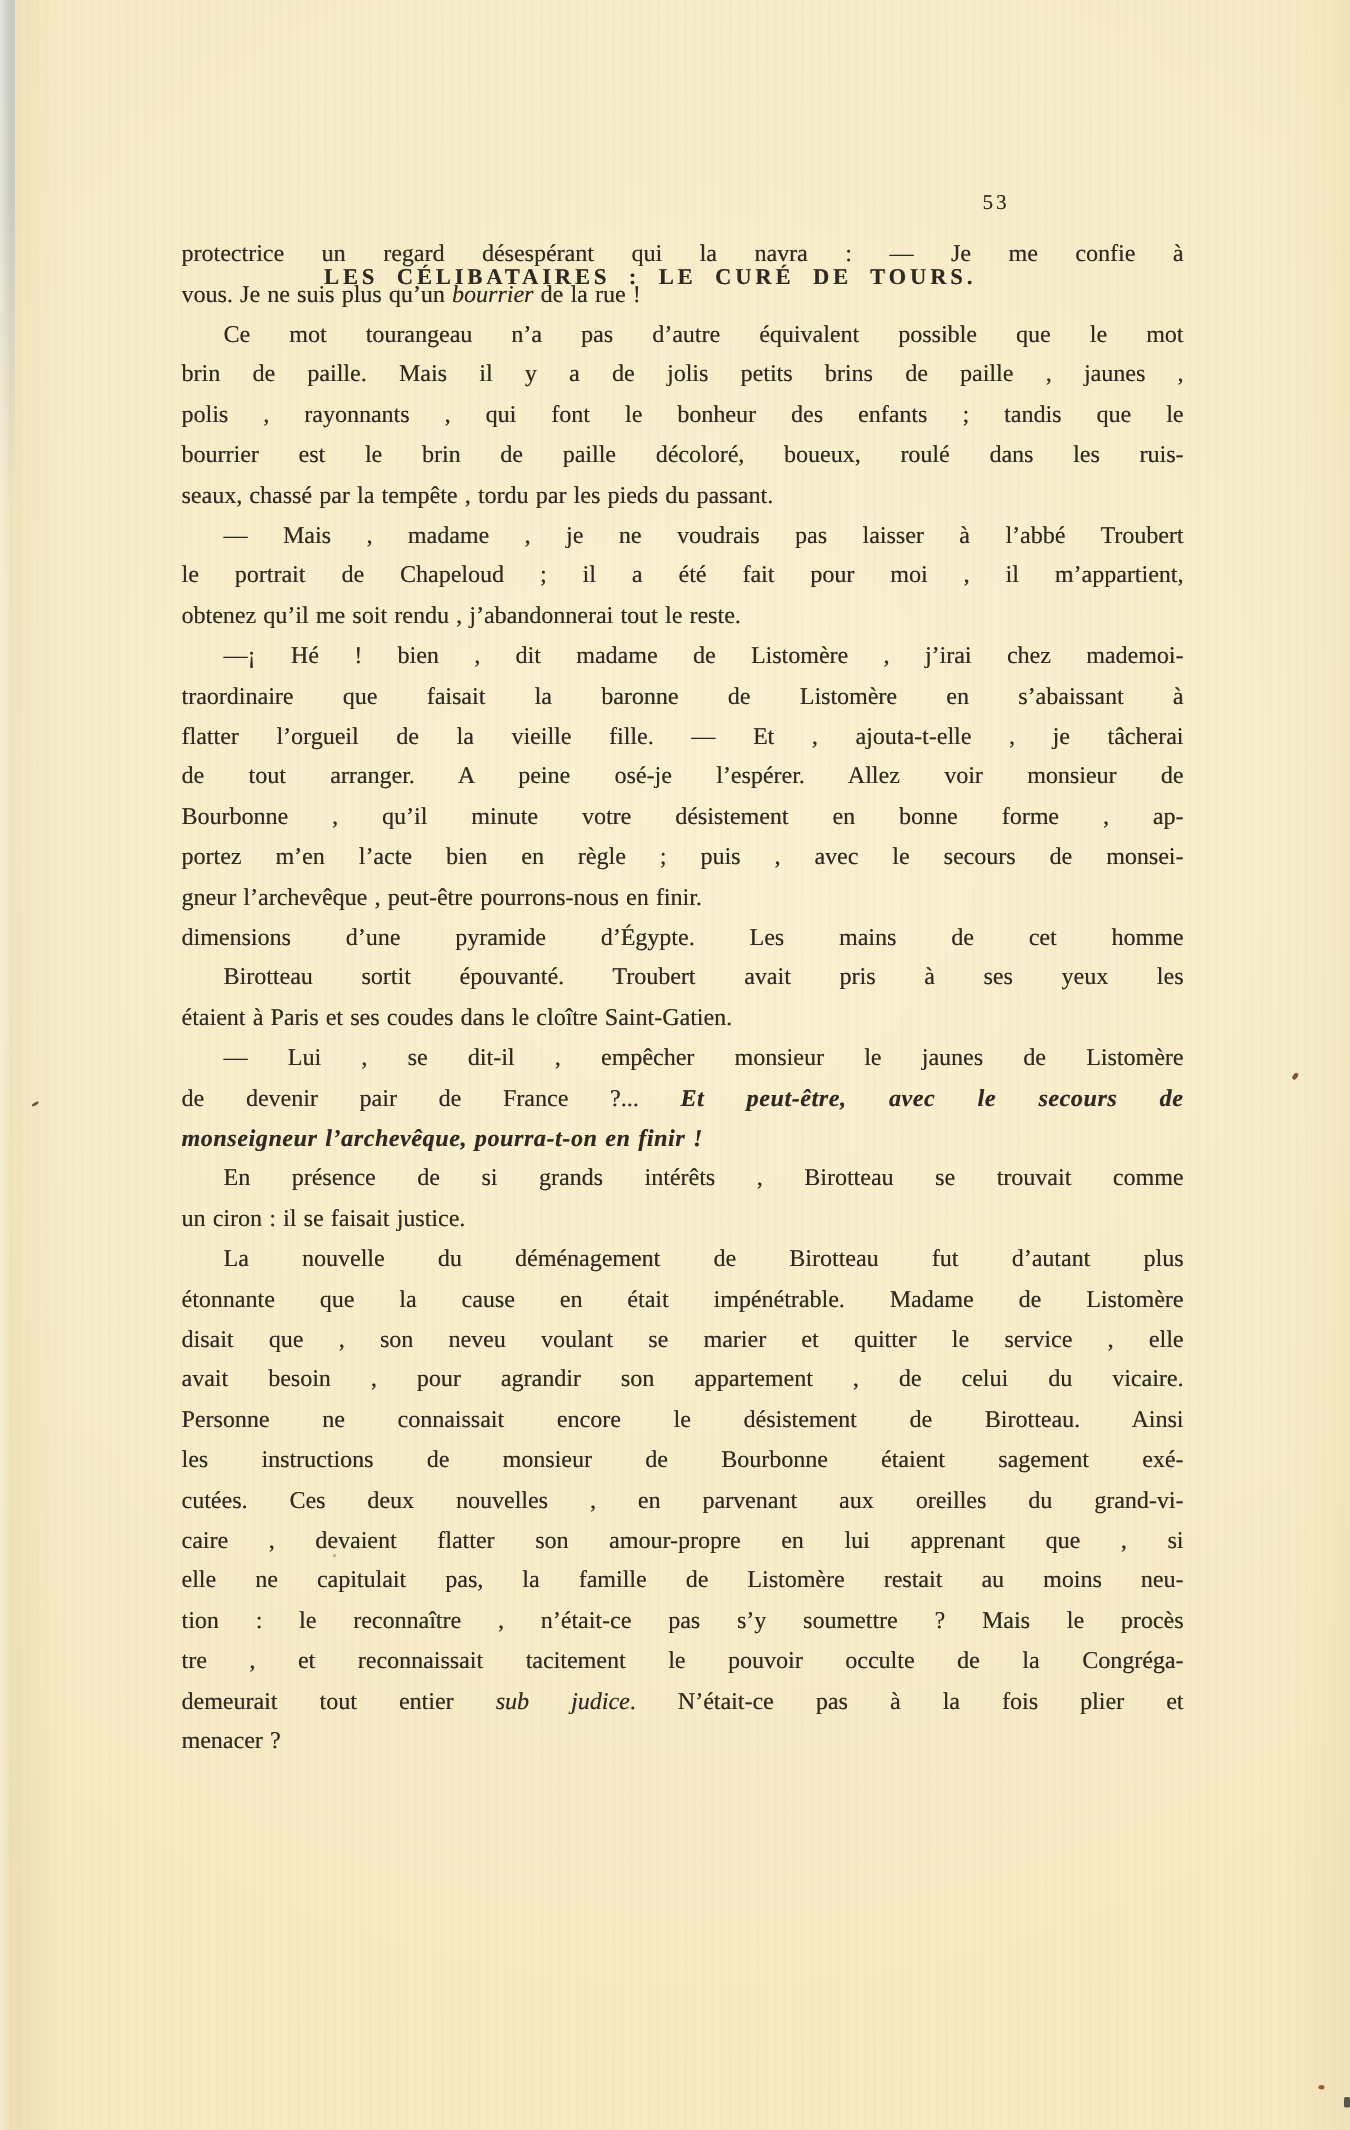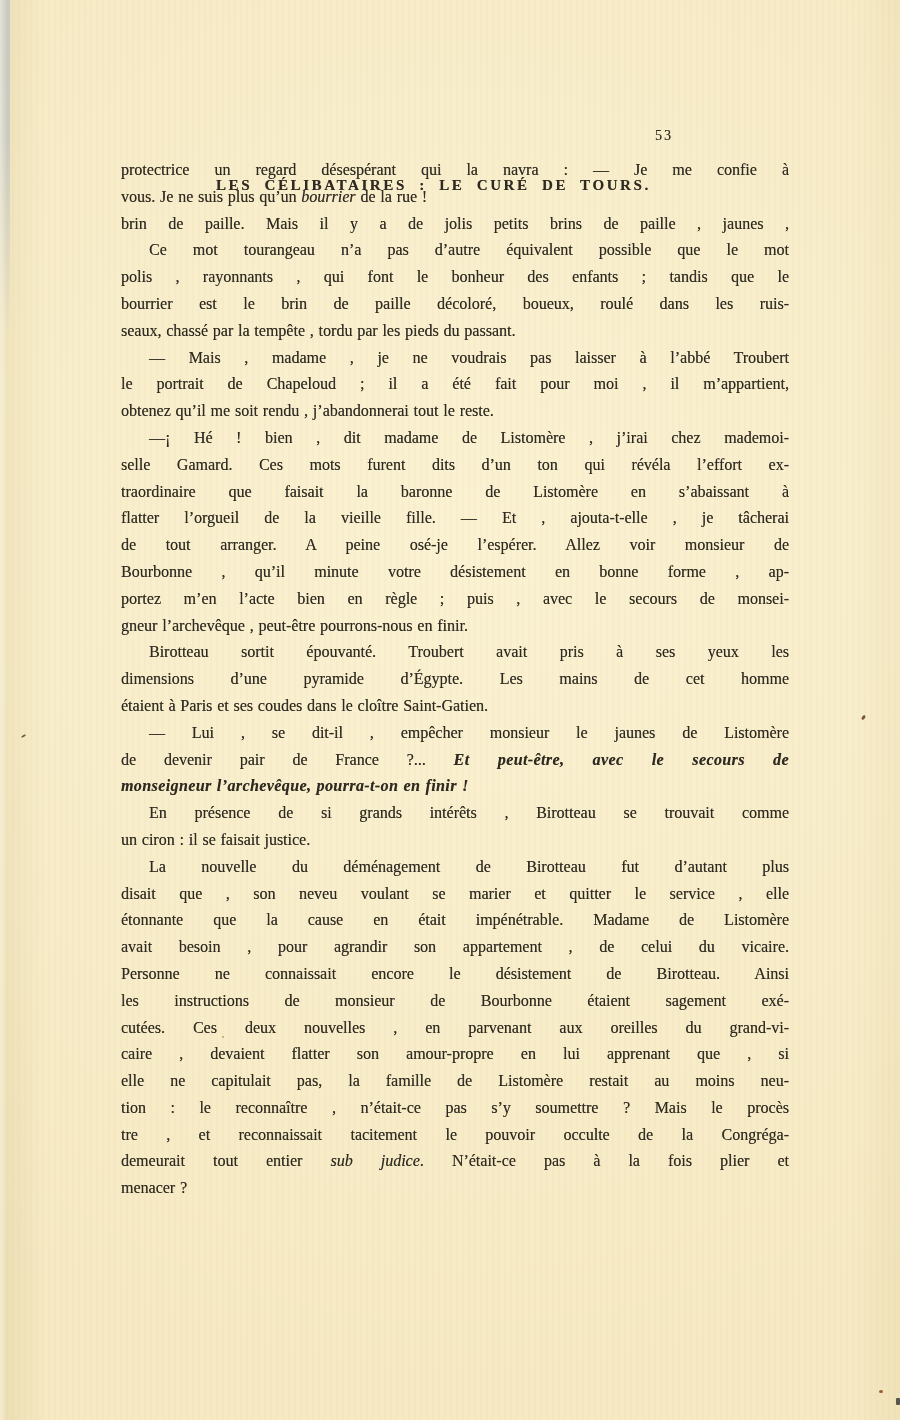--- a/index.html
+++ b/index.html
@@ -107,47 +107,46 @@
   <div class="edge-light-left"></div>
 
   <div class="running-header">
     <span class="header-title">LES CÉLIBATAIRES : LE CURÉ DE TOURS.</span>
     <span class="page-number">53</span>
   </div>
 
   <div class="text-block">
       <div class="line"><span class="seg-n">protectrice un regard désespérant qui la navra : — Je me confie à</span></div>
       <div class="line para-end"><span class="seg-n">vous. Je ne suis plus qu’un </span><span class="seg-i">bourrier</span><span class="seg-n"> de la rue !</span></div>
+      <div class="line indent"><span class="seg-n">Ce mot tourangeau n’a pas d’autre équivalent possible que le mot</span></div>
       <div class="line"><span class="seg-n">brin de paille. Mais il y a de jolis petits brins de paille , jaunes ,</span></div>
-      <div class="line indent"><span class="seg-n">Ce mot tourangeau n’a pas d’autre équivalent possible que le mot</span></div>
       <div class="line"><span class="seg-n">polis , rayonnants , qui font le bonheur des enfants ; tandis que le</span></div>
       <div class="line"><span class="seg-n">bourrier est le brin de paille décoloré, boueux, roulé dans les ruis-</span></div>
       <div class="line para-end"><span class="seg-n">seaux, chassé par la tempête , tordu par les pieds du passant.</span></div>
       <div class="line indent"><span class="seg-n">— Mais , madame , je ne voudrais pas laisser à l’abbé Troubert</span></div>
       <div class="line"><span class="seg-n">le portrait de Chapeloud ; il a été fait pour moi , il m’appartient,</span></div>
       <div class="line para-end"><span class="seg-n">obtenez qu’il me soit rendu , j’abandonnerai tout le reste.</span></div>
       <div class="line indent"><span class="seg-n">—¡ Hé ! bien , dit madame de Listomère , j’irai chez mademoi-</span></div>
-      <div class="line"><span class="seg-n">selle Gamard. Ces mots furent dits d’un ton qui révéla l’effort ex-</span></div>
       <div class="line"><span class="seg-n">traordinaire que faisait la baronne de Listomère en s’abaissant à</span></div>
       <div class="line"><span class="seg-n">flatter l’orgueil de la vieille fille. — Et , ajouta-t-elle , je tâcherai</span></div>
       <div class="line"><span class="seg-n">de tout arranger. A peine osé-je l’espérer. Allez voir monsieur de</span></div>
       <div class="line"><span class="seg-n">Bourbonne , qu’il minute votre désistement en bonne forme , ap-</span></div>
       <div class="line"><span class="seg-n">portez m’en l’acte bien en règle ; puis , avec le secours de monsei-</span></div>
       <div class="line para-end"><span class="seg-n">gneur l’archevêque , peut-être pourrons-nous en finir.</span></div>
+      <div class="line"><span class="seg-n">dimensions d’une pyramide d’Égypte. Les mains de cet homme</span></div>
       <div class="line indent"><span class="seg-n">Birotteau sortit épouvanté. Troubert avait pris à ses yeux les</span></div>
-      <div class="line"><span class="seg-n">dimensions d’une pyramide d’Égypte. Les mains de cet homme</span></div>
       <div class="line para-end"><span class="seg-n">étaient à Paris et ses coudes dans le cloître Saint-Gatien.</span></div>
       <div class="line indent"><span class="seg-n">— Lui , se dit-il , empêcher monsieur le jaunes de Listomère</span></div>
       <div class="line"><span class="seg-n">de devenir pair de France ?... </span><span class="seg-bi">Et peut-être, avec le secours de</span></div>
       <div class="line para-end"><span class="seg-bi">monseigneur l’archevêque, pourra-t-on en finir !</span></div>
       <div class="line indent"><span class="seg-n">En présence de si grands intérêts , Birotteau se trouvait comme</span></div>
       <div class="line para-end"><span class="seg-n">un ciron : il se faisait justice.</span></div>
       <div class="line indent"><span class="seg-n">La nouvelle du déménagement de Birotteau fut d’autant plus</span></div>
+      <div class="line"><span class="seg-n">étonnante que la cause en était impénétrable. Madame de Listomère</span></div>
       <div class="line"><span class="seg-n">disait que , son neveu voulant se marier et quitter le service , elle</span></div>
-      <div class="line"><span class="seg-n">étonnante que la cause en était impénétrable. Madame de Listomère</span></div>
       <div class="line"><span class="seg-n">avait besoin , pour agrandir son appartement , de celui du vicaire.</span></div>
       <div class="line"><span class="seg-n">Personne ne connaissait encore le désistement de Birotteau. Ainsi</span></div>
       <div class="line"><span class="seg-n">les instructions de monsieur de Bourbonne étaient sagement exé-</span></div>
       <div class="line"><span class="seg-n">cutées. Ces deux nouvelles , en parvenant aux oreilles du grand-vi-</span></div>
       <div class="line"><span class="seg-n">caire , devaient flatter son amour-propre en lui apprenant que , si</span></div>
       <div class="line"><span class="seg-n">elle ne capitulait pas, la famille de Listomère restait au moins neu-</span></div>
       <div class="line"><span class="seg-n">tion : le reconnaître , n’était-ce pas s’y soumettre ? Mais le procès</span></div>
       <div class="line"><span class="seg-n">tre , et reconnaissait tacitement le pouvoir occulte de la Congréga-</span></div>
       <div class="line"><span class="seg-n">demeurait tout entier </span><span class="seg-i">sub judice</span><span class="seg-n">. N’était-ce pas à la fois plier et</span></div>
       <div class="line para-end"><span class="seg-n">menacer ?</span></div>

